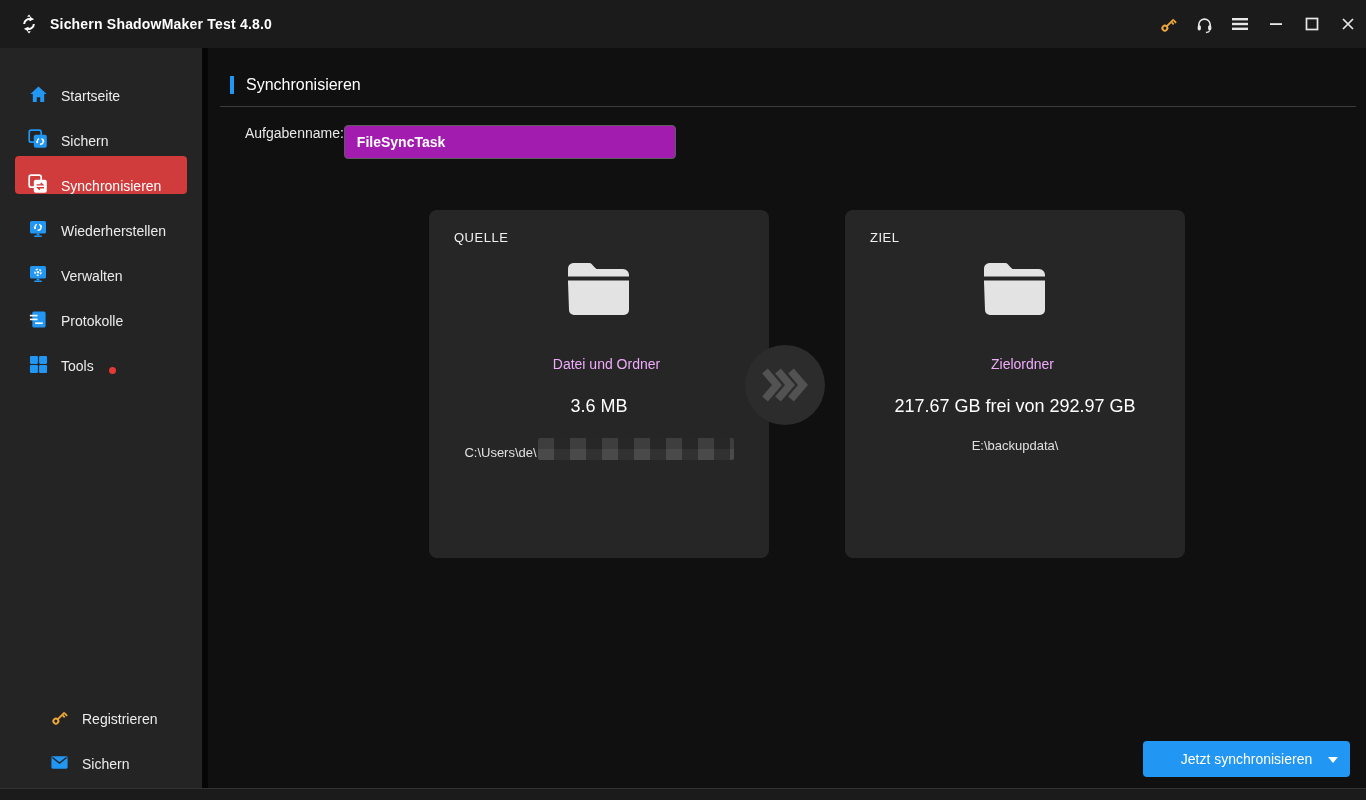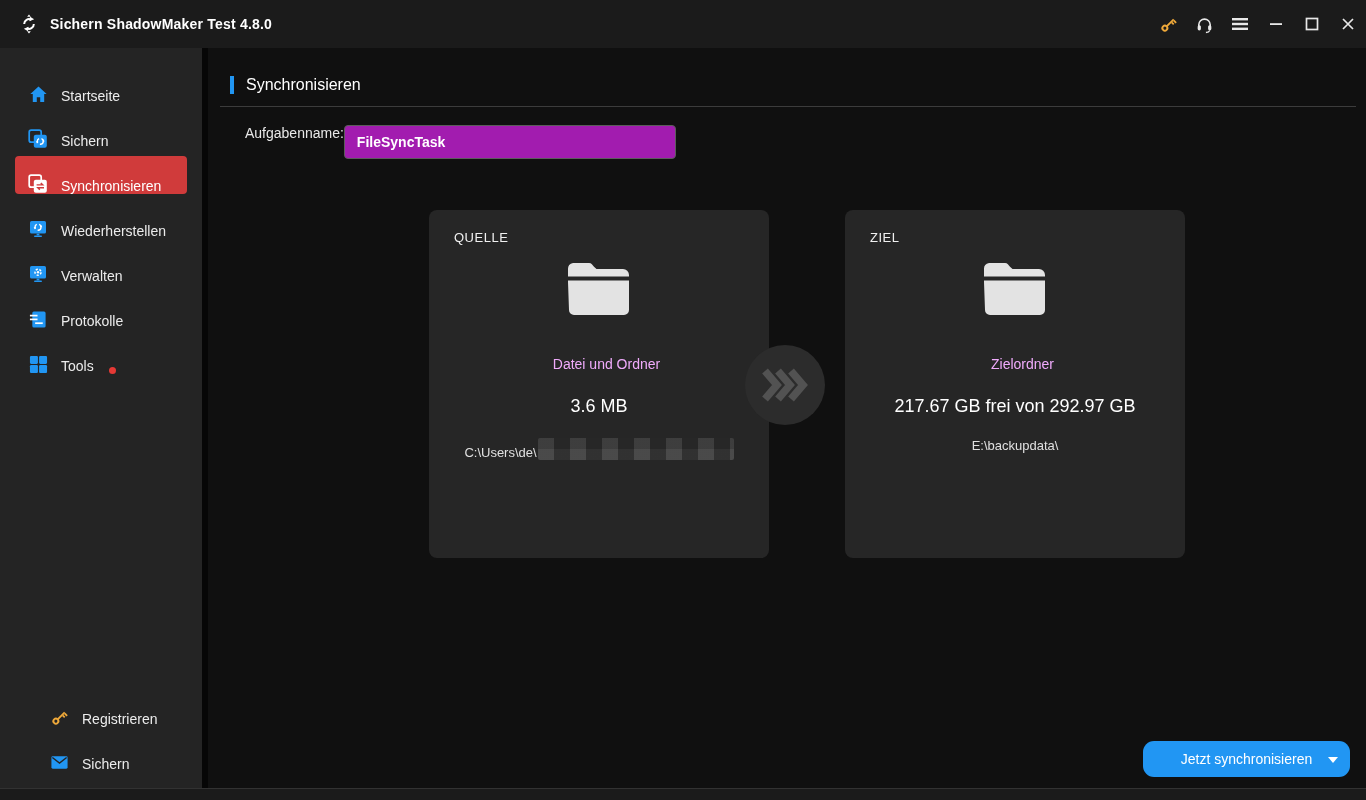--- a/index.html
+++ b/index.html
@@ -53,21 +53,21 @@
               background-image:
                 repeating-linear-gradient(90deg, rgba(255,255,255,0.07) 0 16px, rgba(0,0,0,0.18) 16px 32px),
                 repeating-linear-gradient(0deg, #3c3c3c 0 11px, #2f2f2f 11px 22px); }
 
   .mid-circle { position:absolute; top:297px; left:537px; width:80px; height:80px; border-radius:50%;
                 background:#2c2c2c; display:flex; align-items:center; justify-content:center; }
 
   .btn { position:absolute; top:693px; height:36px; border-radius:4px; display:flex; align-items:center;
          justify-content:center; font-size:14px; cursor:pointer; }
   .btn-options { left:824px; width:102px; background:#b91c1c; color:#e8e8e8;margin-top:48px; }
-  .btn-sync { left:935px; width:207px; background:#2196f3; color:#ffffff;border-radius:11px; }
+  .btn-sync { left:935px; width:207px; background:#2196f3; color:#ffffff; }
   .btn-sync .caret { position:absolute; right:12px; top:16px; width:0; height:0;
                      border-left:5px solid transparent; border-right:5px solid transparent;
                      border-top:6px solid #ffffff; }
 
   .bottom-strip { position:absolute; left:0; bottom:0; width:1366px; height:12px;
                   background:#1b1b1b; border-top:1px solid #323232; }
 </style>
 </head>
 <body>
 

